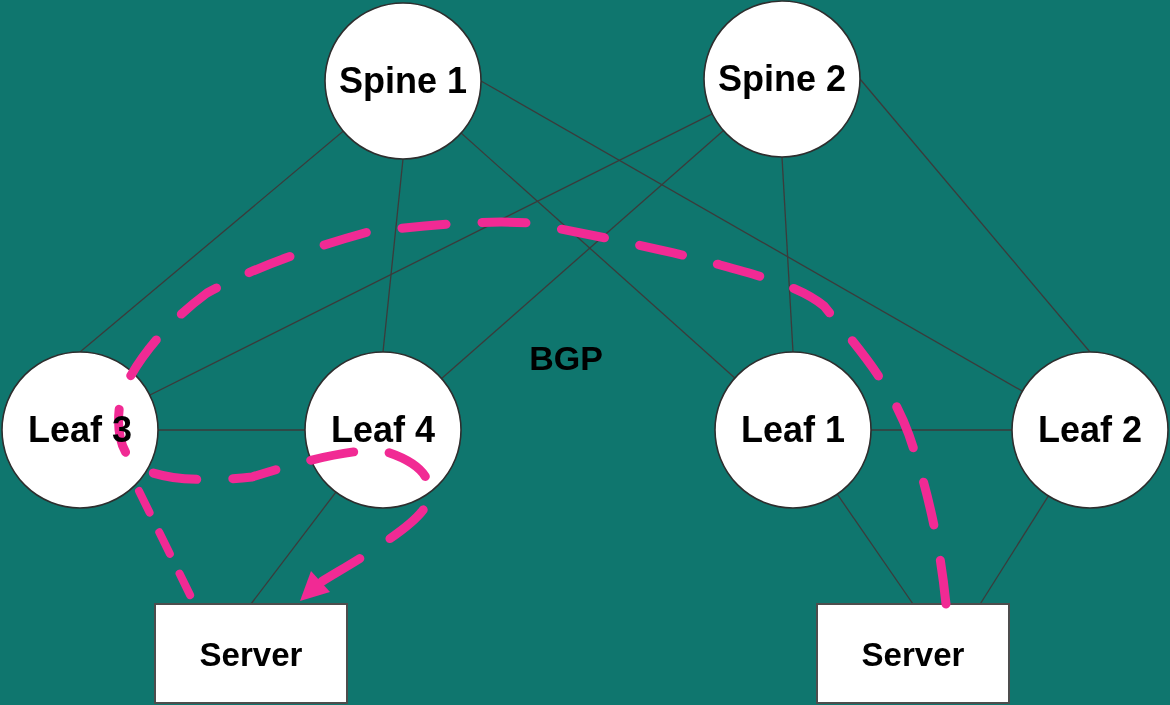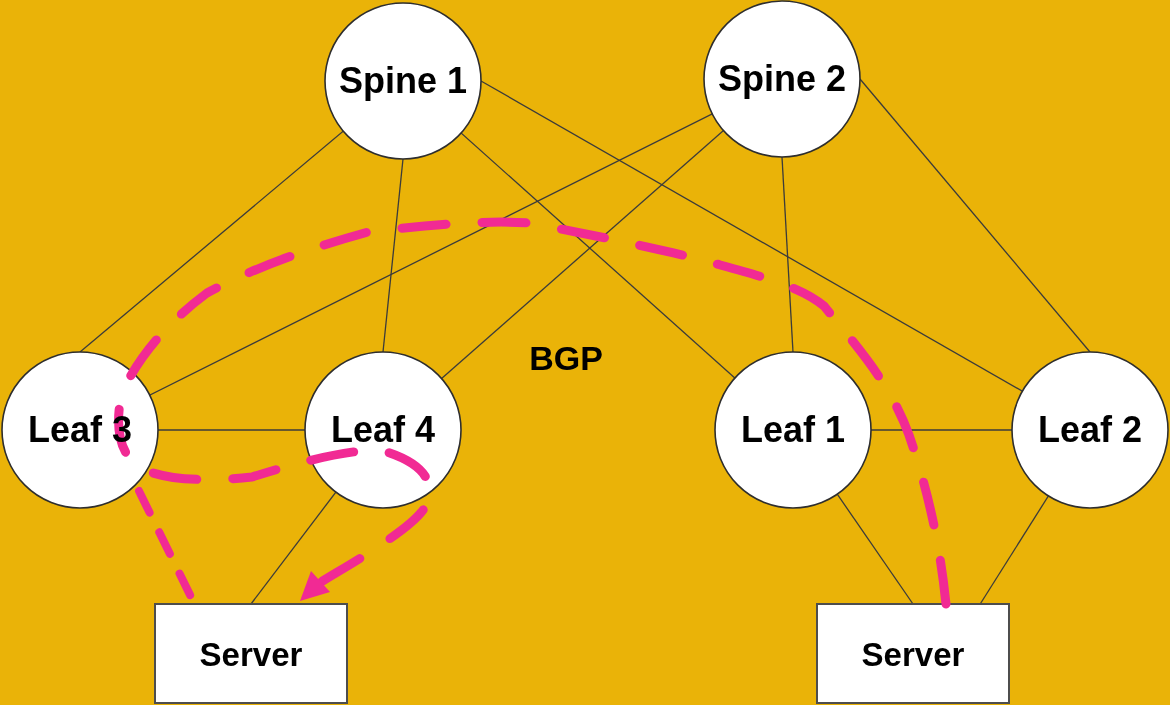--- a/index.html
+++ b/index.html
@@ -1,16 +1,16 @@
 <!DOCTYPE html>
 <html><head>
 <meta charset="utf-8">
 <style>
   html,body{margin:0;padding:0;background:#ffffff;}
-  .stage{width:1170px;height:705px;position:relative;overflow:hidden;background:#eab308;}
+  .stage{width:1170px;height:705px;position:relative;overflow:hidden;background:#0f766e;}
   svg{display:block;}
   text{font-family:"Liberation Sans","DejaVu Sans",sans-serif;font-weight:bold;fill:#000;}
   .node-label{font-size:36px;}
   .server-label{font-size:33px;}
   .bgp-label{font-size:34px;}
   .node-shape{fill:#ffffff;stroke:#2e2e2e;stroke-width:1.6px;}
   .server-shape{fill:#ffffff;stroke:#4d4d4d;stroke-width:2px;}
 </style>
 </head>
 <body>

